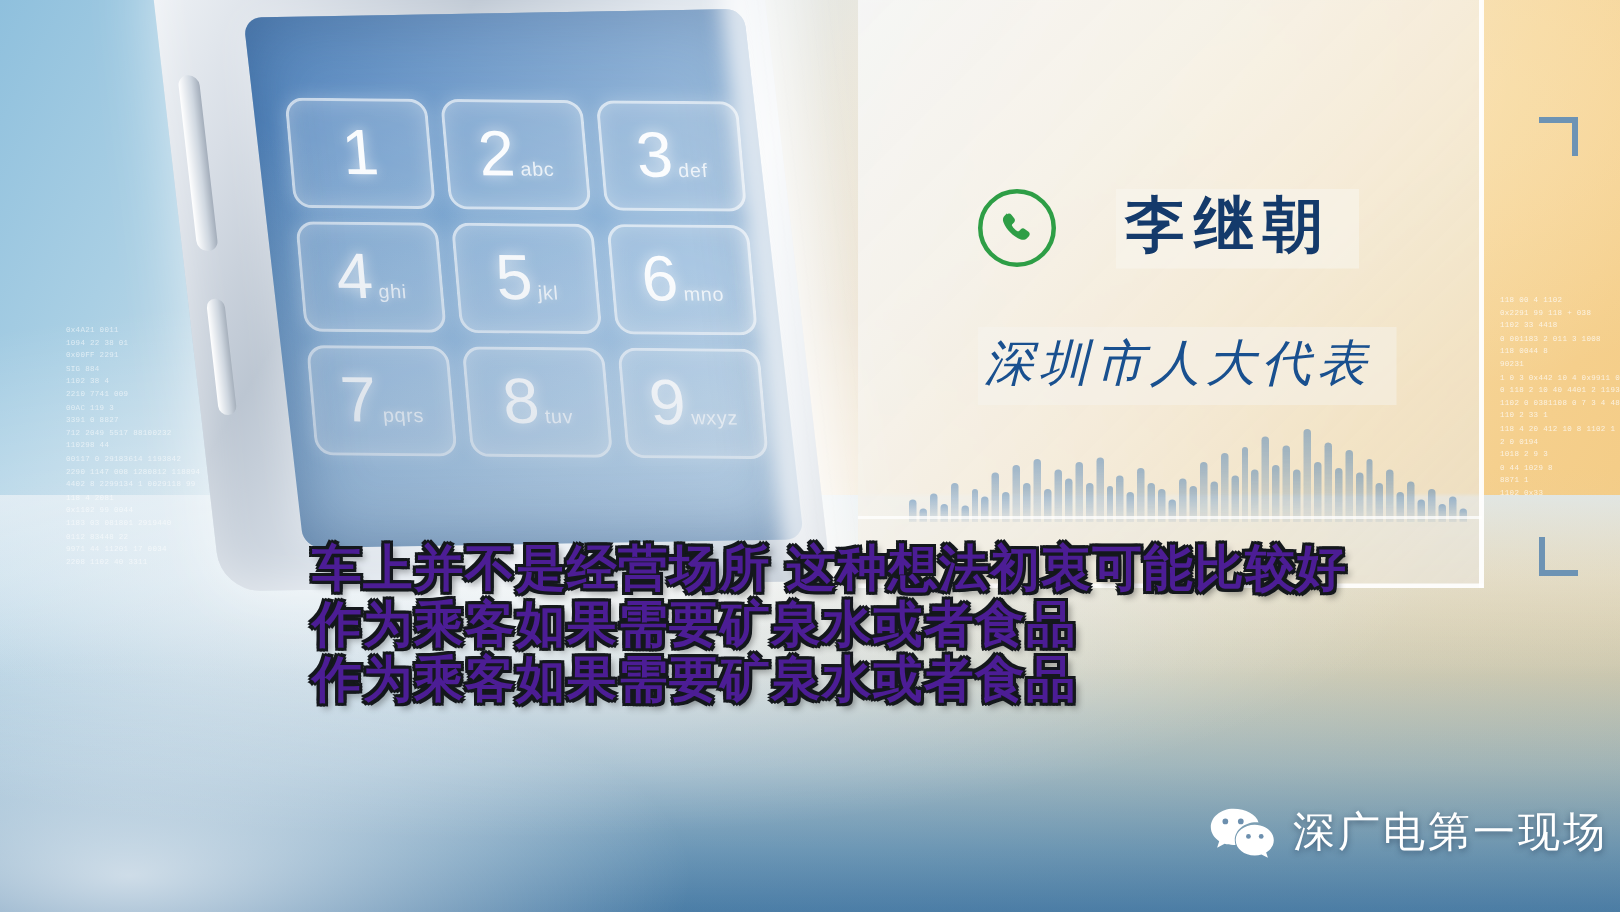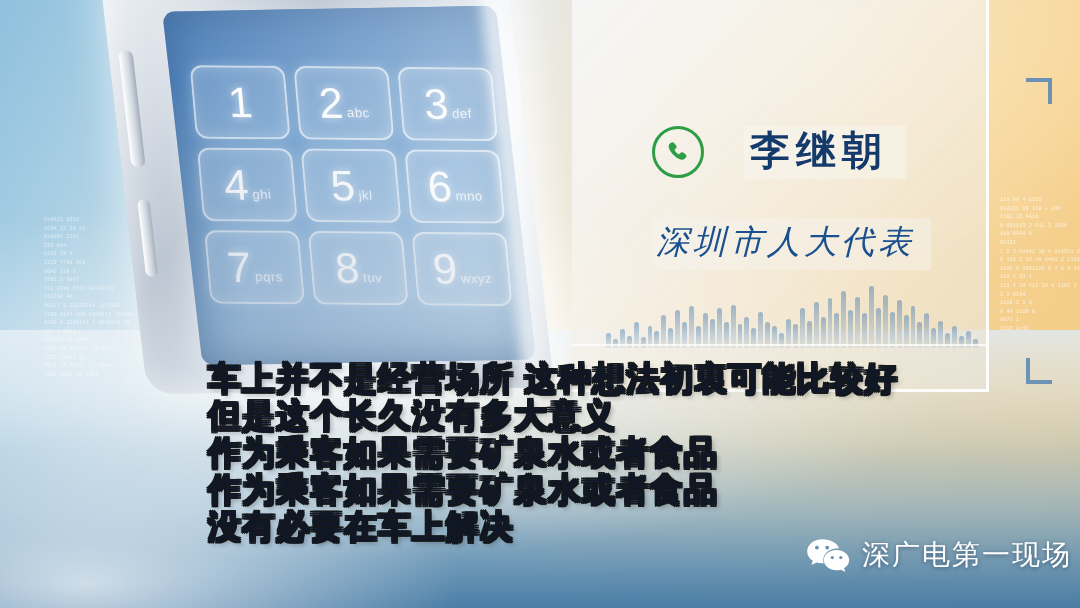--- a/index.html
+++ b/index.html
@@ -276,22 +276,22 @@
   }
 
   
   #subtitles {
     position: absolute;
     left: 208px; top: 360px;
     width: 800px;
   }
   .sub-line {
     font-size: 33px;
-    font-weight: normal;
-    color: #0f172a;
+    font-weight: bold;
+    color: #4c1d95;
     line-height: 37px;
     letter-spacing: 1px;
     white-space: nowrap;
     text-shadow:
       -2px 0 0 #14181c,  2px 0 0 #14181c,
        0 -2px 0 #14181c,  0 2px 0 #14181c,
       -2px -2px 0 #14181c, 2px -2px 0 #14181c,
       -2px 2px 0 #14181c,  2px 2px 0 #14181c,
        3px 3px 5px rgba(0,0,0,0.45);
   }
@@ -501,24 +501,22 @@
       <div class="wave-bar" style="height: 25%;"></div>
       <div class="wave-bar" style="height: 36%;"></div>
       <div class="wave-bar" style="height: 19%;"></div>
       <div class="wave-bar" style="height: 28%;"></div>
       <div class="wave-bar" style="height: 14%;"></div>
     </div>
   <div id="waveform-baseline"></div>
 
   <div id="subtitles">
       <div class="sub-line">车上并不是经营场所 这种想法初衷可能比较好</div>
-      <div class="sub-line">但是这个长久没有多大意义</div>
       <div class="sub-line">作为乘客如果需要矿泉水或者食品</div>
       <div class="sub-line">作为乘客如果需要矿泉水或者食品</div>
-      <div class="sub-line">没有必要在车上解决</div>
     </div>
 
   <div id="watermark">
     <svg id="wechat-logo" viewBox="0 0 44 34" aria-hidden="true">
       <path fill="#ffffff" d="M16.2 1.2C7.9 1.2 1.2 6.7 1.2 13.4c0 3.8 2.2 7.2 5.6 9.4l-1.4 4.3 5-2.6c1.8.5 3.7.8 5.8.8.5 0 1 0 1.5-.1-.3-1-.5-2-.5-3.1 0-6.6 6.4-11.9 14.3-11.9.5 0 1 0 1.5.1C31.7 5.2 24.6 1.2 16.2 1.2z"></path>
       <circle fill="#6c8fae" cx="10.9" cy="9.6" r="1.9"></circle>
       <circle fill="#6c8fae" cx="21.2" cy="9.6" r="1.9"></circle>
       <path fill="#ffffff" d="M43.2 22.1c0-5.6-5.7-10.2-12.7-10.2s-12.7 4.6-12.7 10.2S23.5 32.3 30.5 32.3c1.6 0 3.1-.2 4.5-.6l4.3 2.2-1.2-3.6c3.1-1.9 5.1-4.9 5.1-8.2z"></path>
       <circle fill="#6c8fae" cx="26.3" cy="19.6" r="1.6"></circle>
       <circle fill="#6c8fae" cx="34.8" cy="19.6" r="1.6"></circle>

